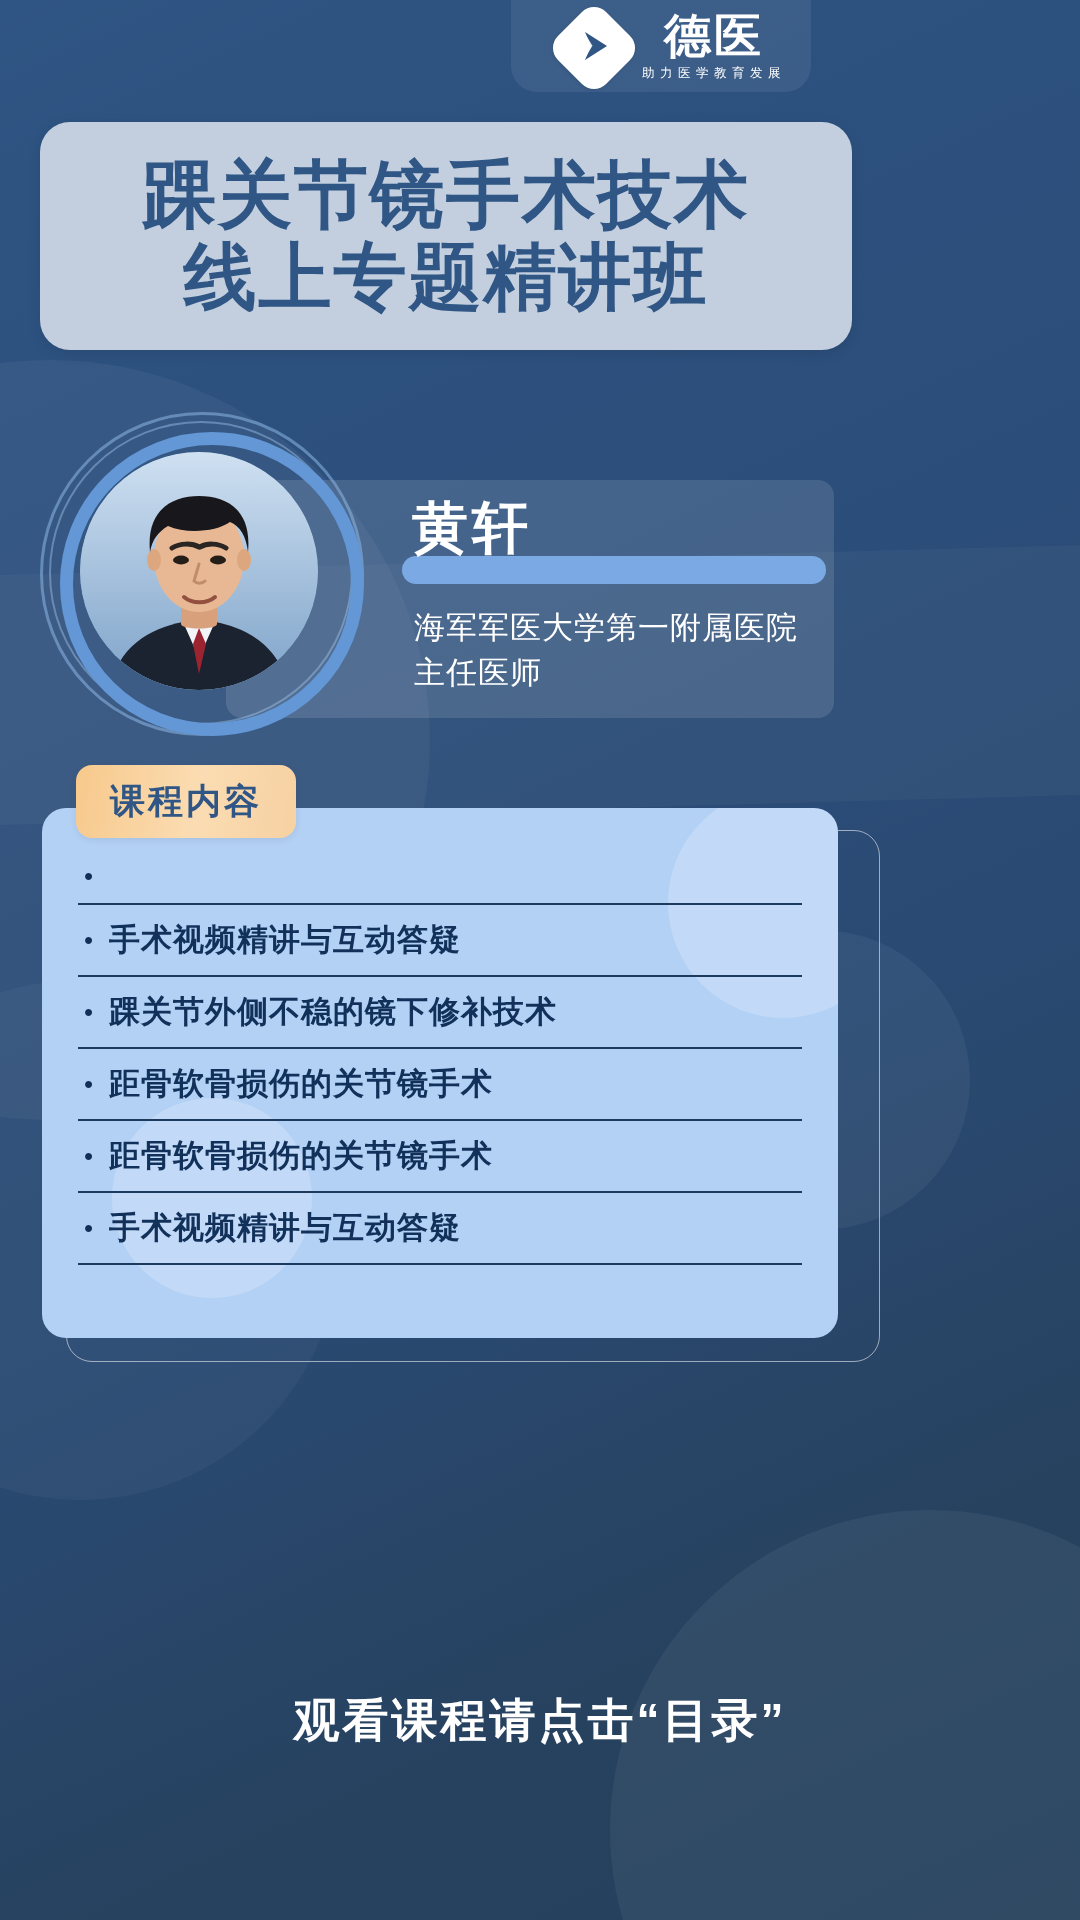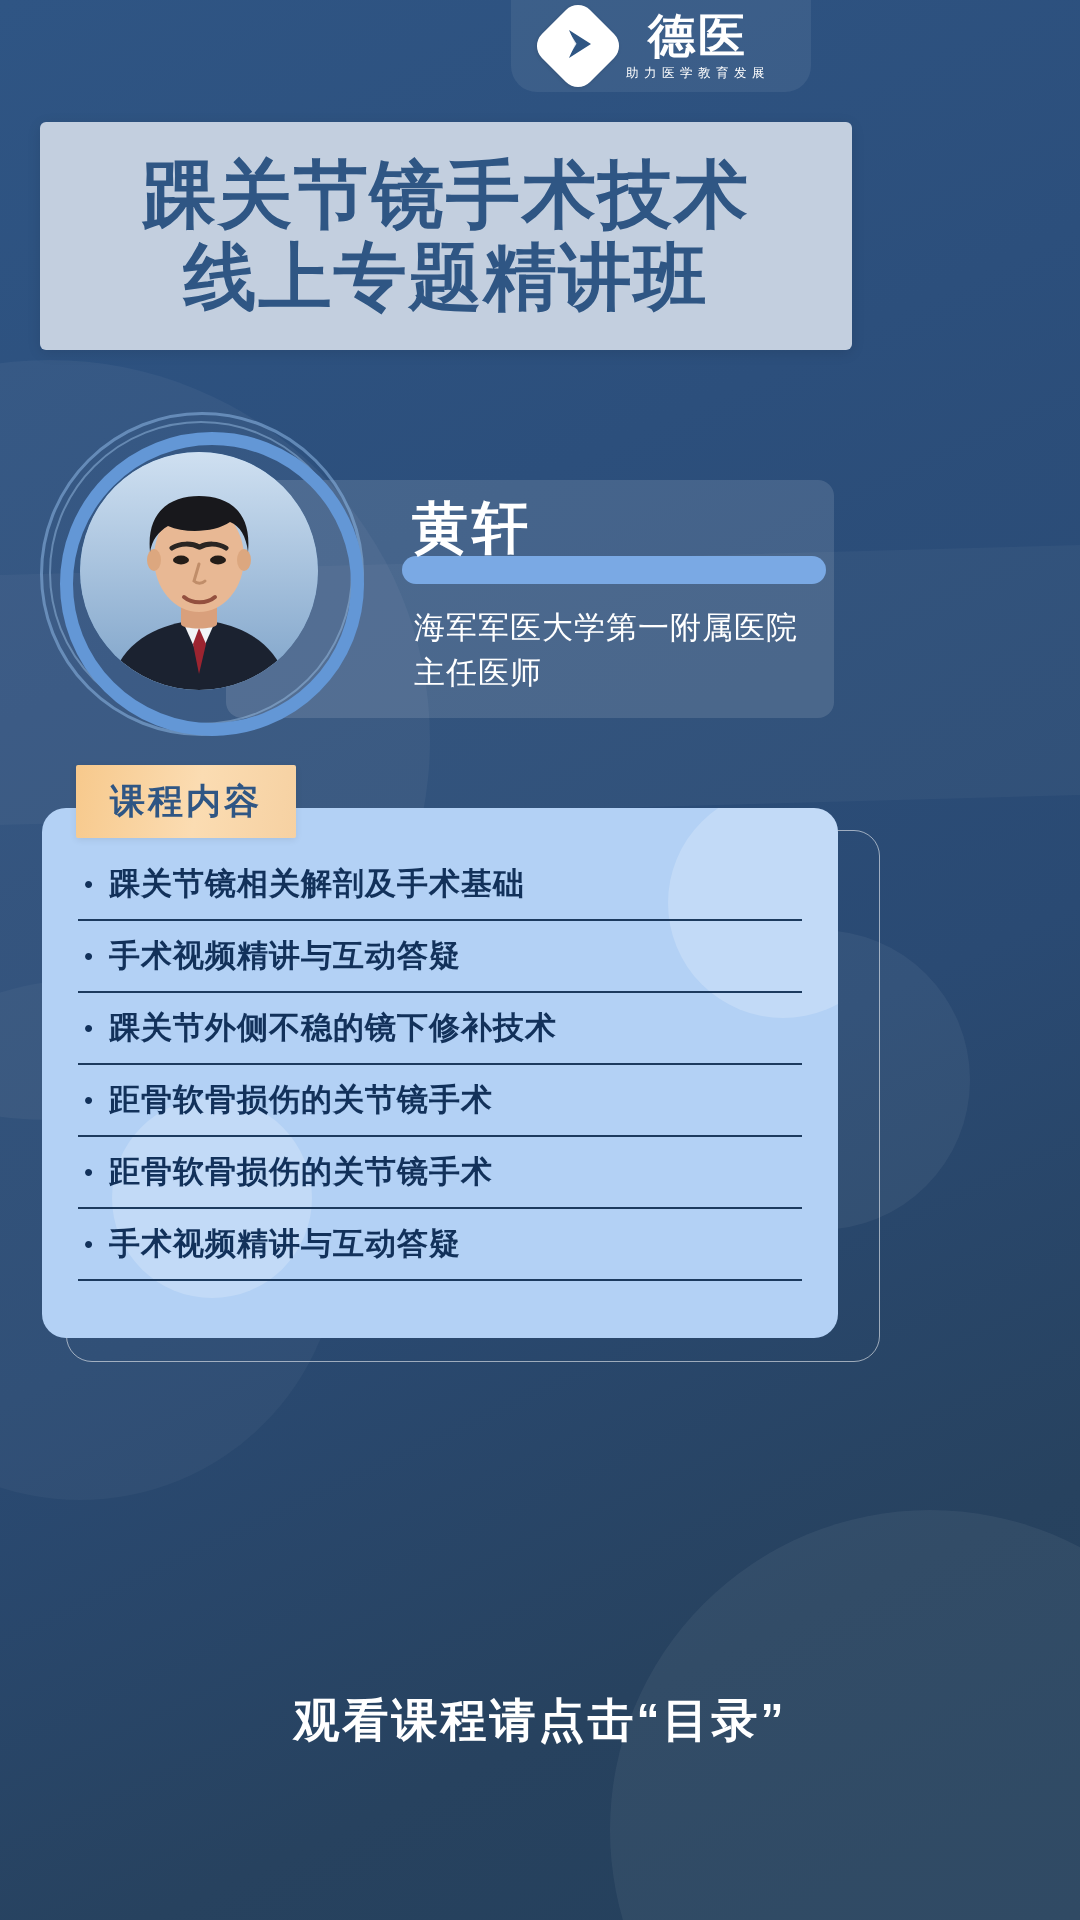--- a/index.html
+++ b/index.html
@@ -43,22 +43,22 @@
   }
 
   
   .logo-plate{
     position:absolute;left:511px;top:-42px;
     width:300px;height:134px;
     background:rgba(255,255,255,0.07);
     border-radius:0 0 26px 26px;
   }
   .logo-row{
-    position:absolute;left:544px;top:12px;
-    display:flex;align-items:flex-start;gap:14px;
+    position:absolute;left:560px;top:12px;
+    display:flex;align-items:flex-end;gap:14px;
   }
   .logo-mark{
     width:68px;height:68px;
     background:#ffffff;
     border-radius:17px;
     transform:rotate(45deg);
     display:flex;align-items:center;justify-content:center;
     box-shadow:0 1px 4px rgba(0,0,0,.12);
   }
   .logo-mark .tri{
@@ -73,21 +73,21 @@
   .logo-tag{
     color:#ffffff;font-size:12.5px;letter-spacing:5.5px;
     margin-top:5px;font-weight:400;
   }
 
   
   .title-plate{
     position:absolute;left:40px;top:122px;
     width:812px;height:228px;
     background:#c3cfdf;
-    border-radius:6px;
+    border-radius:30px;
     display:flex;flex-direction:column;
     align-items:center;justify-content:center;
     box-shadow:0 3px 14px rgba(0,0,0,.10);
   }
   .title-line{
     color:#2f5684;
     font-weight:900;
     font-size:74px;
     letter-spacing:2px;
     line-height:1.04;
@@ -159,21 +159,21 @@
   .course-card .deco-circle{
     position:absolute;border-radius:50%;
     background:rgba(255,255,255,0.20);
   }
   .dc1{right:-60px;top:-20px;width:230px;height:230px;}
   .dc2{left:70px;top:290px;width:200px;height:200px;background:rgba(140,175,215,0.22);}
 
   .content-badge{
     position:absolute;left:76px;top:765px;
     padding:13px 34px;
-    border-radius:2px;
+    border-radius:16px;
     background:linear-gradient(100deg,#f7c98c 0%,#fbdcb2 55%,#f6d1a2 100%);
     color:#2f5684;font-size:35px;font-weight:800;letter-spacing:3px;
     box-shadow:0 2px 7px rgba(0,0,0,.08);
     z-index:5;
   }
 
   .course-list{
     position:absolute;left:42px;top:808px;
     width:796px;
     padding:55px 36px 0 36px;
@@ -298,21 +298,20 @@
   <div class="course-card">
     <span class="deco-circle dc1"></span>
     <span class="deco-circle dc2"></span>
   </div>
 
   <div class="content-badge">课程内容</div>
 
   <div class="course-list">
     <div class="course-item">
       <span class="bullet">•</span>
-      <span class="course-text">踝关节镜相关解剖及手术基础</span>
     </div>
     <div class="course-item">
       <span class="bullet">•</span>
       <span class="course-text">手术视频精讲与互动答疑</span>
     </div>
     <div class="course-item">
       <span class="bullet">•</span>
       <span class="course-text">踝关节外侧不稳的镜下修补技术</span>
     </div>
     <div class="course-item">

